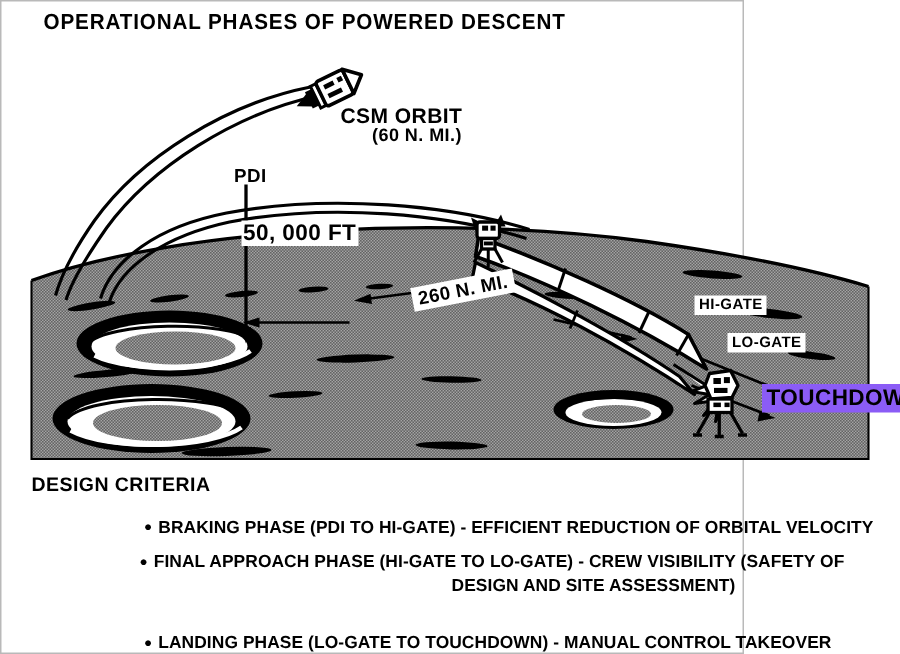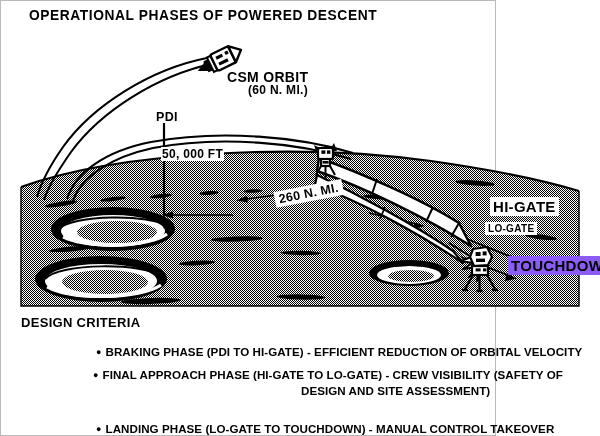--- a/index.html
+++ b/index.html
@@ -19,26 +19,26 @@
     white-space:nowrap;transform:scaleX(.95);transform-origin:left center;
   }
   
   #stage{position:absolute;left:0;top:0;width:600px;height:310px;}
   #stage svg{display:block;}
   
   .lbl{position:absolute;white-space:nowrap;font-weight:bold;letter-spacing:.3px;}
   #lbl-csm1{left:226px;top:68px;font-size:14px;}
   #lbl-csm2{left:226px;top:82px;font-size:12px;margin-left:21px;}
   #lbl-pdi{left:155px;top:109px;font-size:12.5px;}
-  #lbl-alt{left:160px;top:146px;font-size:12px;background:#fff;padding:0 1px;}
+  #lbl-alt{left:160px;top:146px;font-size:15px;background:#fff;padding:0 1px;}
   #lbl-range{
     left:274px;top:191px;font-size:12.5px;background:#fff;
     padding:1px 4px;transform:rotate(-11deg);transform-origin:left center;
   }
-  #lbl-hi{left:489px;top:196px;font-size:15px;background:#fff;padding:1px 3px;}
+  #lbl-hi{left:462px;top:196px;font-size:10px;background:#fff;padding:1px 3px;}
   #lbl-lo{left:484px;top:221px;font-size:10px;background:#fff;padding:1px 3px;}
   #lbl-td{left:507px;top:255px;font-size:15px;background:#8b5cf6;padding:1px 3px;}
   
   #criteria{position:absolute;left:0;top:312px;width:600px;}
   #crit-head{
     position:absolute;left:20px;top:2px;font-size:13px;font-weight:bold;
     letter-spacing:.3px;
   }
   .crit{
     position:absolute;font-size:11.6px;font-weight:bold;letter-spacing:.05px;

